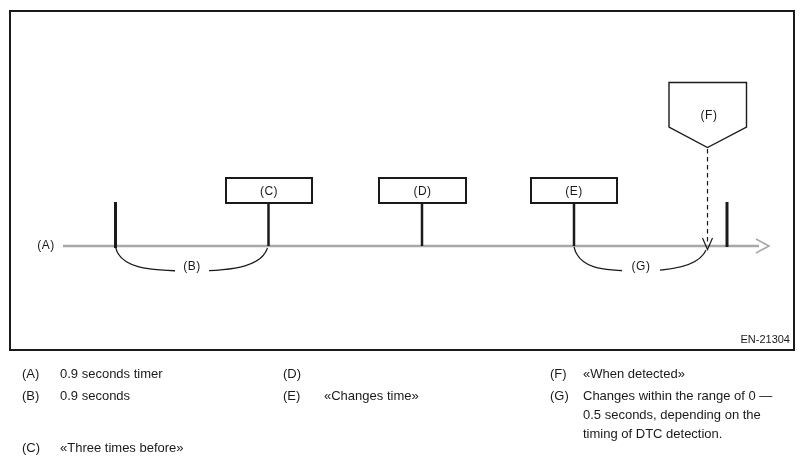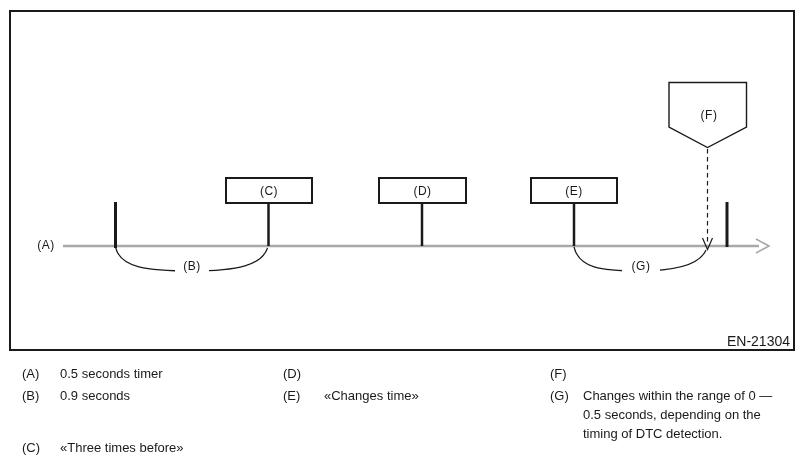--- a/index.html
+++ b/index.html
@@ -52,21 +52,21 @@
   }
   .label-a { left: 31px; top: 238px; width: 30px; }
   .label-b { left: 175px; top: 259px; width: 34px; background: #ffffff; }
   .label-g { left: 622px; top: 259px; width: 38px; background: #ffffff; }
   .label-f { left: 693px; top: 108px; width: 32px; }
   .figure-id {
     position: absolute;
     left: 690px; top: 333px;
     width: 100px;
     text-align: right;
-    font-size: 14px;
+    font-size: 11px;
   }
   .legend-item {
     position: absolute;
     display: flex;
     font-size: 13px;
     line-height: 19px;
   }
   .legend-key { flex: none; }
   .legend-text { }
   .li-a { left: 22px; top: 364px; }  .li-a .legend-key { width: 38px; }
@@ -120,38 +120,39 @@
 
   <div class="free-label label-a">(A)</div>
   <div class="free-label label-b">(B)</div>
   <div class="free-label label-g">(G)</div>
   <div class="free-label label-f">(F)</div>
 
   <div class="figure-id">EN-21304</div>
 
   <div class="legend-item li-a">
     <span class="legend-key">(A)</span>
-    <span class="legend-text">0.5 seconds timer</span>
+    <span class="legend-text">0.9 seconds timer</span>
   </div>
   <div class="legend-item li-b">
     <span class="legend-key">(B)</span>
     <span class="legend-text">0.9 seconds</span>
   </div>
   <div class="legend-item li-c">
     <span class="legend-key">(C)</span>
     <span class="legend-text">«Three times before»</span>
   </div>
   <div class="legend-item li-d">
     <span class="legend-key">(D)</span>
   </div>
   <div class="legend-item li-e">
     <span class="legend-key">(E)</span>
     <span class="legend-text">«Changes time»</span>
   </div>
   <div class="legend-item li-f">
     <span class="legend-key">(F)</span>
+    <span class="legend-text">«When detected»</span>
   </div>
   <div class="legend-item li-g">
     <span class="legend-key">(G)</span>
     <span class="legend-text">Changes within the range of 0 — 0.5 seconds, depending on the timing of DTC detection.</span>
   </div>
 
 </div>
 
 </body></html>

